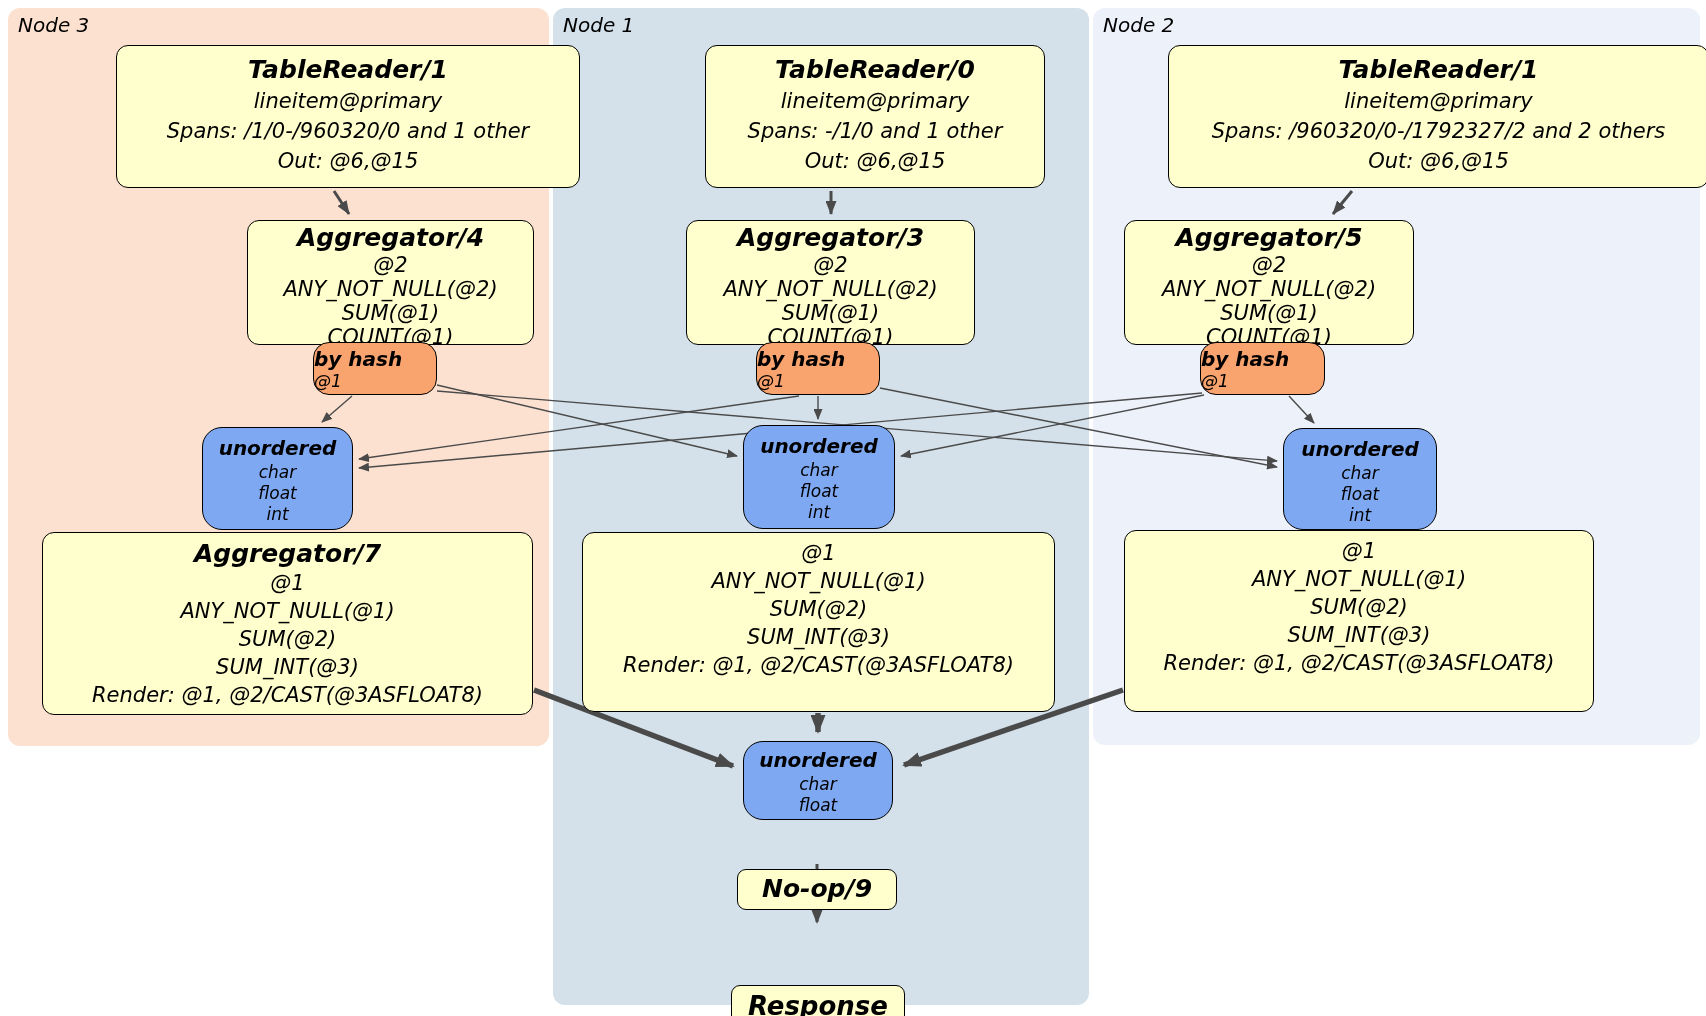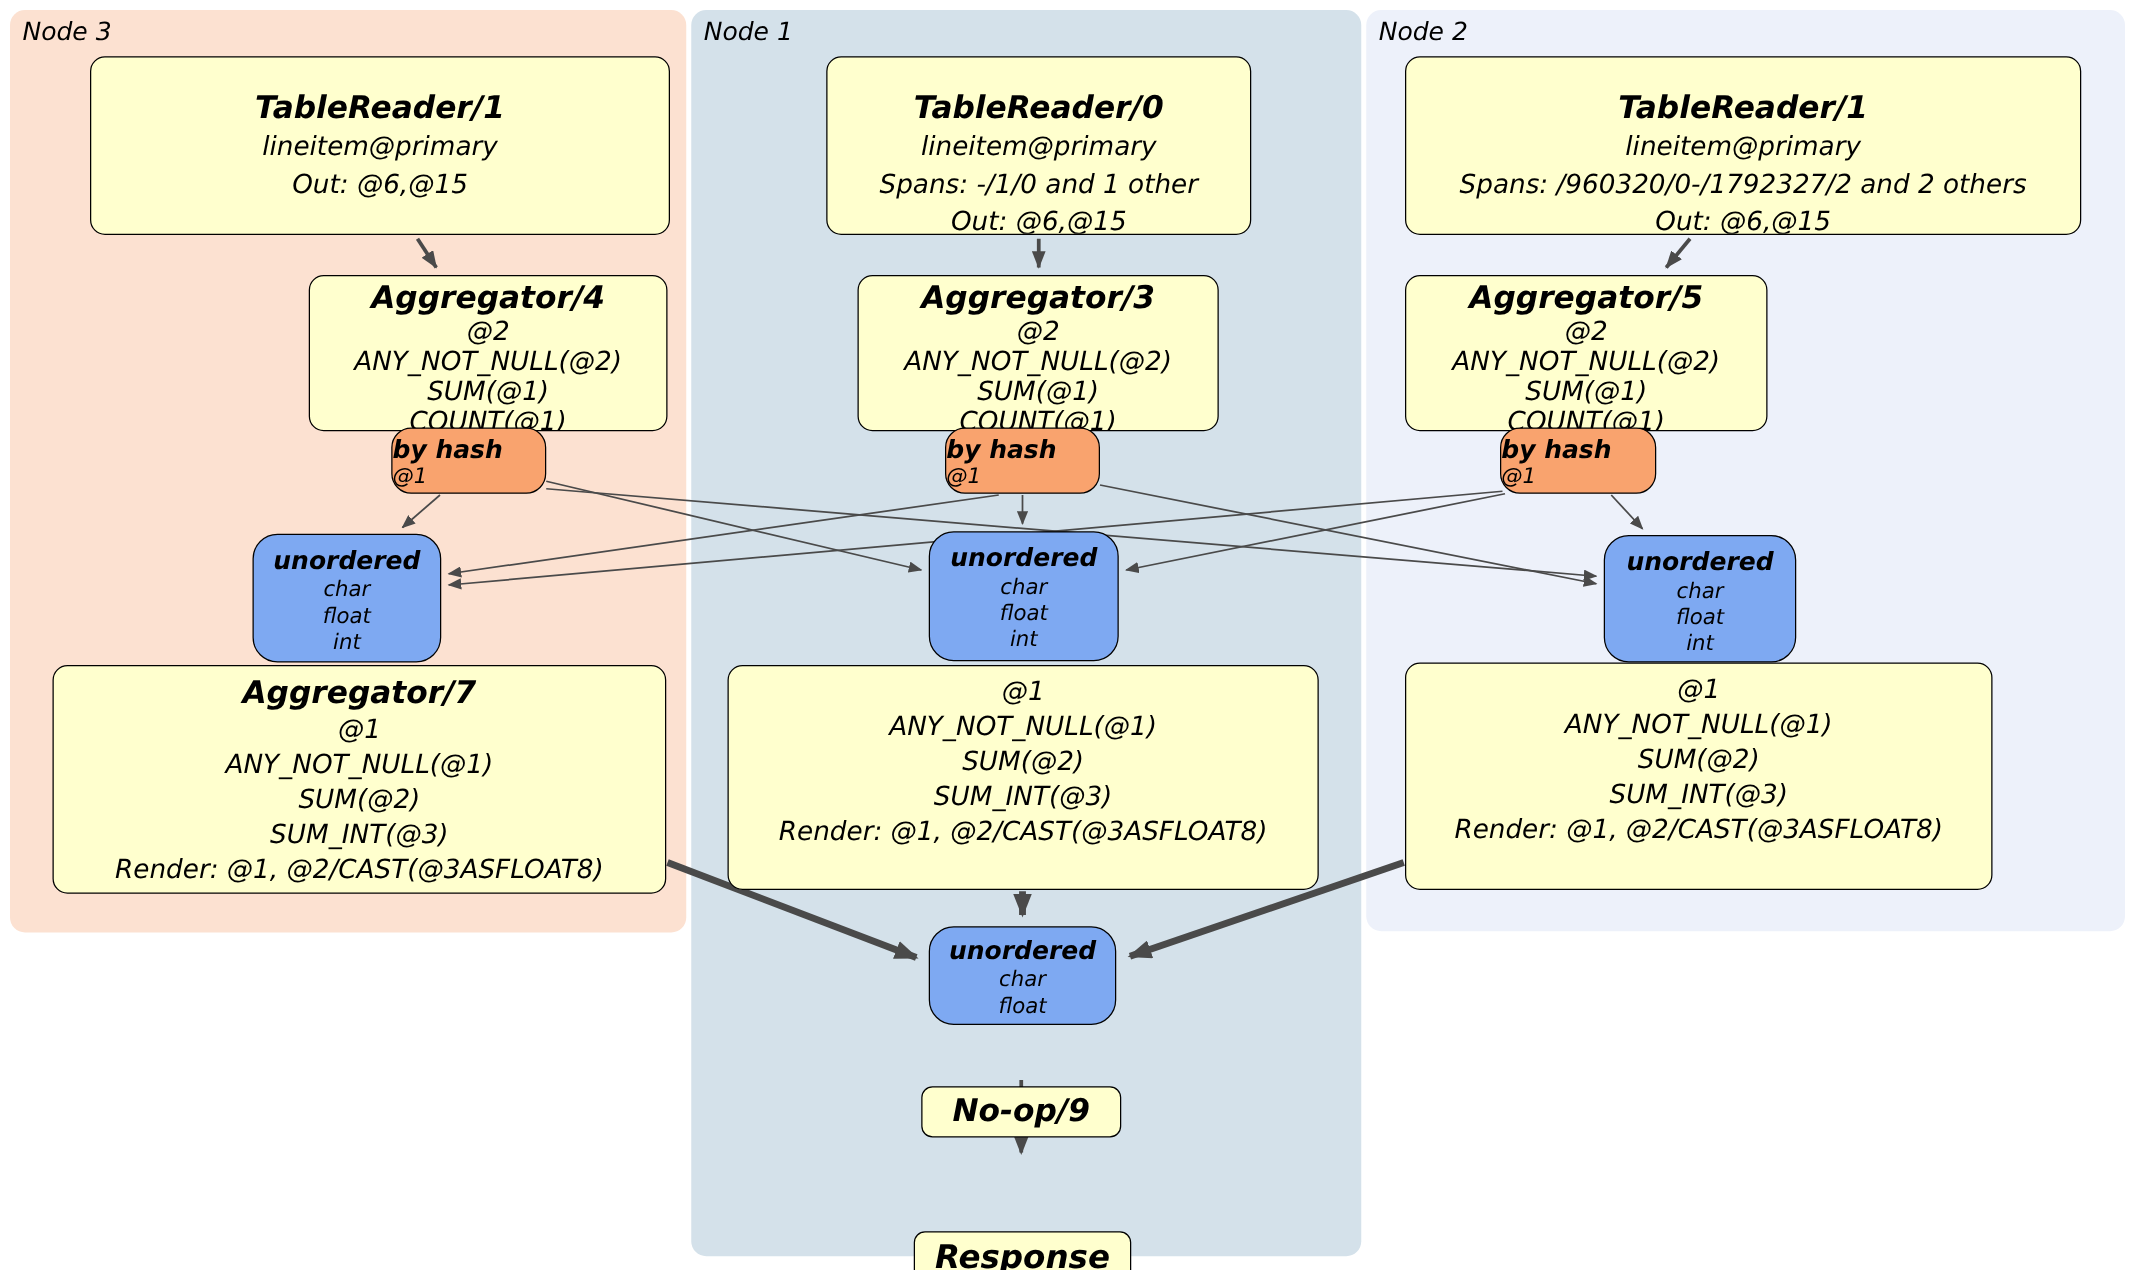--- a/index.html
+++ b/index.html
@@ -15,21 +15,21 @@
   svg.edges{position:absolute;left:0;top:0;z-index:2;pointer-events:none;}
   svg.edges line{stroke:var(--edge,#4a4a4a);}
   svg.edges .thin{stroke-width:1.4;}
   svg.edges .mid{stroke-width:3;}
   svg.edges .thick{stroke-width:5.5;}
   svg.edges marker path{fill:var(--edge,#4a4a4a);}
   .box{position:absolute;z-index:3;box-sizing:border-box;background:var(--box_bg,#ffffce);
        border:1.6px solid #000;border-radius:12px;text-align:center;overflow:hidden;}
   .box .t{font-weight:bold;font-size:25px;line-height:32px;}
   .box .bl{font-size:21px;line-height:30px;}
-  .tr-box{padding-top:24px;}
+  .tr-box{padding-top:8px;margin-left:44px;}
   .agg-top{padding-top:2px;}
   .agg-top .t{line-height:30px;}
   .agg-top .bl{line-height:24px;}
   .agg-bot{padding-top:6px;}
   .agg-bot .t{line-height:30px;}
   .agg-bot .bl{line-height:28px;}
   .router{position:absolute;z-index:4;box-sizing:border-box;background:var(--router_bg,#f9a36e);
           border:1.6px solid #000;border-radius:16px;text-align:left;padding-top:4px;}
   .router .t{font-weight:bold;font-size:20px;line-height:24px;}
   .router .k{font-size:17px;line-height:20px;}
@@ -85,20 +85,21 @@
     <line class="thick" x1="534" y1="690" x2="733" y2="766" marker-end="url(#ah-b)"></line>
     <line class="thick" x1="818" y1="713" x2="818" y2="732" marker-end="url(#ah-b)"></line>
     <line class="thick" x1="1123" y1="690" x2="904" y2="765" marker-end="url(#ah-b)"></line>
 
     <line class="mid" x1="817" y1="864" x2="817" y2="922" marker-end="url(#ah-b)"></line>
   </svg>
 
   <div class="box tr-box" style="left:72px;top:45px;width:464px;height:143px;">
     <div class="t">TableReader/1</div>
     <div class="bl">lineitem@primary</div>
+    <div class="bl">Spans: /1/0-/960320/0 and 1 other</div>
     <div class="bl">Out: @6,@15</div>
   </div>
   <div class="box tr-box" style="left:661px;top:45px;width:340px;height:143px;">
     <div class="t">TableReader/0</div>
     <div class="bl">lineitem@primary</div>
     <div class="bl">Spans: -/1/0 and 1 other</div>
     <div class="bl">Out: @6,@15</div>
   </div>
   <div class="box tr-box" style="left:1124px;top:45px;width:541px;height:143px;">
     <div class="t">TableReader/1</div>

